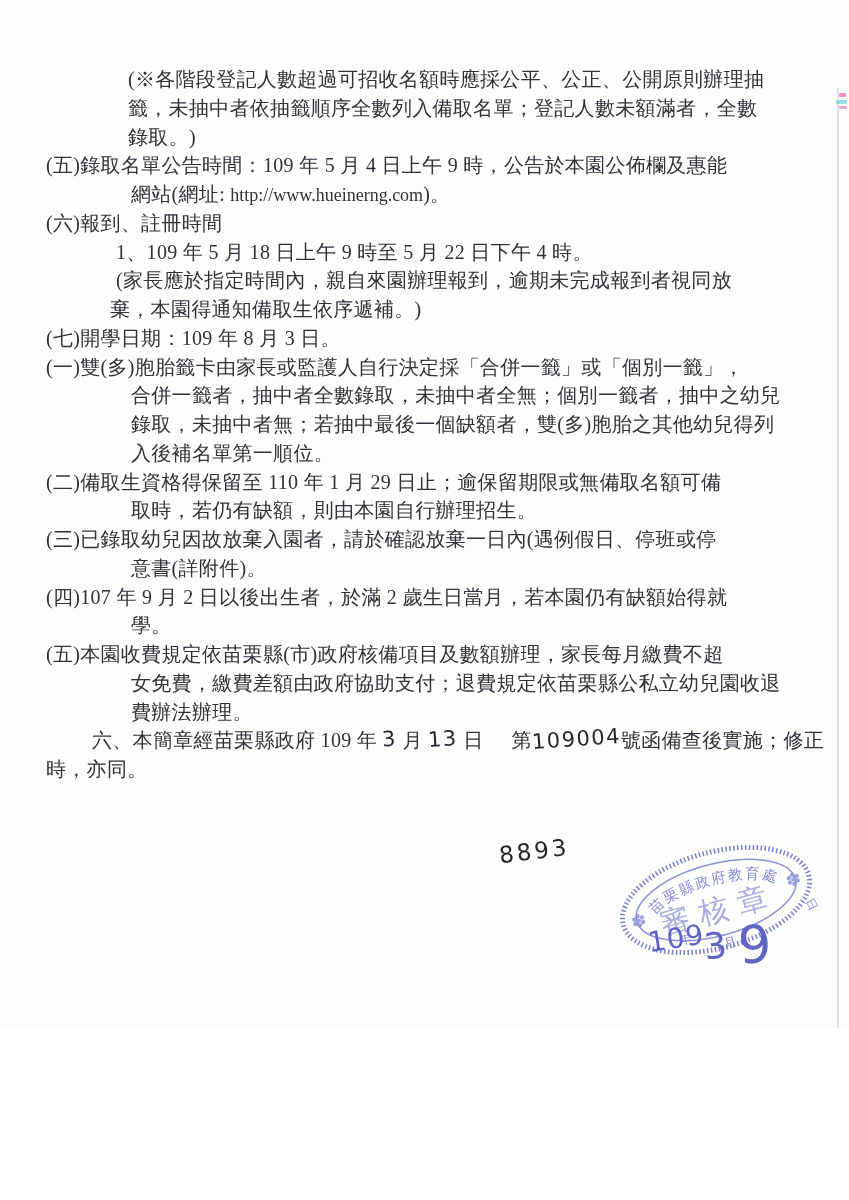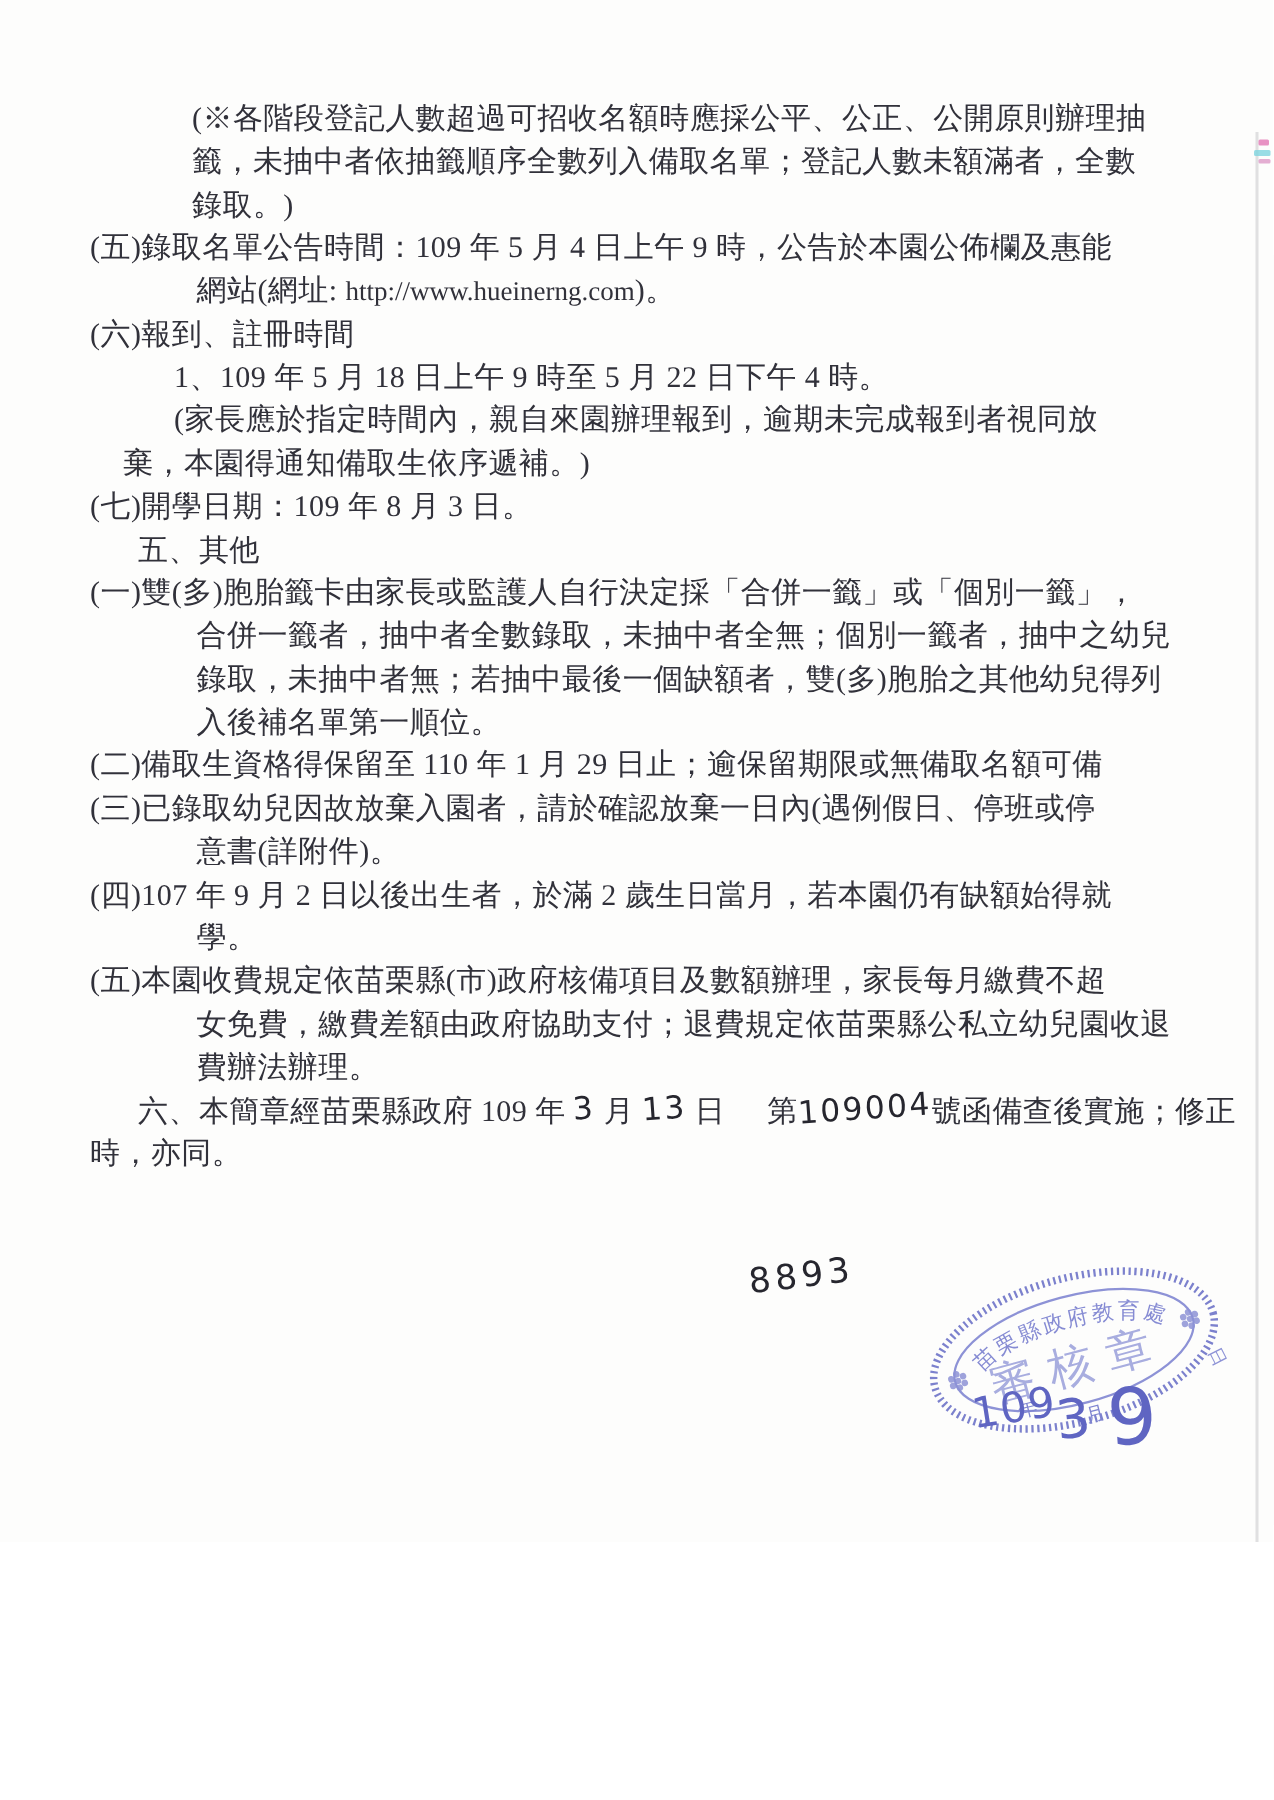--- a/index.html
+++ b/index.html
@@ -9,25 +9,25 @@
     font-family:"Liberation Serif","DejaVu Serif",serif;
     color:#31313a;
   }
   .doc{position:absolute;top:65px;left:0;width:849px;}
   .line{
     white-space:pre;height:28.75px;line-height:28.75px;
     font-size:20px;letter-spacing:0.3px;
   }
   .ind-a{margin-left:128px;}
   .ind-b{margin-left:92px;}
-  .ind-c{margin-left:60px;}
+  .ind-c{margin-left:46px;}
   .ind-d{margin-left:131px;}
   .ind-e{margin-left:116px;}
   .ind-f{margin-left:116px;font-family:Liberation Serif, serif;}
-  .ind-g{margin-left:82px;}
+  .ind-g{margin-left:110px;}
   .hw{
     font-family:"DejaVu Sans",sans-serif;
     display:inline-block;transform:rotate(-4deg) translateY(-1px);
     font-size:21px;letter-spacing:1.5px;color:#26262e;
   }
   .mono{font-family:Liberation Serif, serif;font-size:18px;letter-spacing:0;}
   .hw-below{
     position:absolute;left:499px;top:838px;
     font-family:"DejaVu Sans",sans-serif;font-size:23px;letter-spacing:3px;
     color:#26262e;transform:rotate(-7deg);
@@ -55,26 +55,26 @@
       <div class="line ind-a"><span>(※各階段登記人數超過可招收名額時應採公平、公正、公開原則辦理抽</span></div>
       <div class="line ind-a"><span>籤，未抽中者依抽籤順序全數列入備取名單；登記人數未額滿者，全數</span></div>
       <div class="line ind-a"><span>錄取。)</span></div>
       <div class="line ind-c"><span>(五)錄取名單公告時間：109 年 5 月 4 日上午 9 時，公告於本園公佈欄及惠能</span></div>
       <div class="line ind-d"><span>網站(網址: </span><span class="mono">http://www.hueinerng.com</span><span>)。</span></div>
       <div class="line ind-c"><span>(六)報到、註冊時間</span></div>
       <div class="line ind-e"><span>1、109 年 5 月 18 日上午 9 時至 5 月 22 日下午 4 時。</span></div>
       <div class="line ind-f"><span>(家長應於指定時間內，親自來園辦理報到，逾期未完成報到者視同放</span></div>
       <div class="line ind-g"><span>棄，本園得通知備取生依序遞補。)</span></div>
       <div class="line ind-c"><span>(七)開學日期：109 年 8 月 3 日。</span></div>
-      <div class="line ind-b"><span>五、其他</span></div>
       <div class="line ind-c"><span>(一)雙(多)胞胎籤卡由家長或監護人自行決定採「合併一籤」或「個別一籤」，</span></div>
       <div class="line ind-d"><span>合併一籤者，抽中者全數錄取，未抽中者全無；個別一籤者，抽中之幼兒</span></div>
       <div class="line ind-d"><span>錄取，未抽中者無；若抽中最後一個缺額者，雙(多)胞胎之其他幼兒得列</span></div>
       <div class="line ind-d"><span>入後補名單第一順位。</span></div>
       <div class="line ind-c"><span>(二)備取生資格得保留至 110 年 1 月 29 日止；逾保留期限或無備取名額可備</span></div>
+      <div class="line ind-d"><span>取時，若仍有缺額，則由本園自行辦理招生。</span></div>
       <div class="line ind-c"><span>(三)已錄取幼兒因故放棄入園者，請於確認放棄一日內(遇例假日、停班或停</span></div>
       <div class="line ind-d"><span>意書(詳附件)。</span></div>
       <div class="line ind-c"><span>(四)107 年 9 月 2 日以後出生者，於滿 2 歲生日當月，若本園仍有缺額始得就</span></div>
       <div class="line ind-d"><span>學。</span></div>
       <div class="line ind-c"><span>(五)本園收費規定依苗栗縣(市)政府核備項目及數額辦理，家長每月繳費不超</span></div>
       <div class="line ind-d"><span>女免費，繳費差額由政府協助支付；退費規定依苗栗縣公私立幼兒園收退</span></div>
       <div class="line ind-d"><span>費辦法辦理。</span></div>
       <div class="line ind-b"><span>六、本簡章經苗栗縣政府 109 年 </span><span class="hw">3</span><span> 月 </span><span class="hw">13</span><span> 日</span><span style="margin-left: 28px;">第</span><span class="hw">109004</span><span>號函備查後實施；修正</span></div>
       <div class="line ind-c"><span>時，亦同。</span></div>
     </div>

